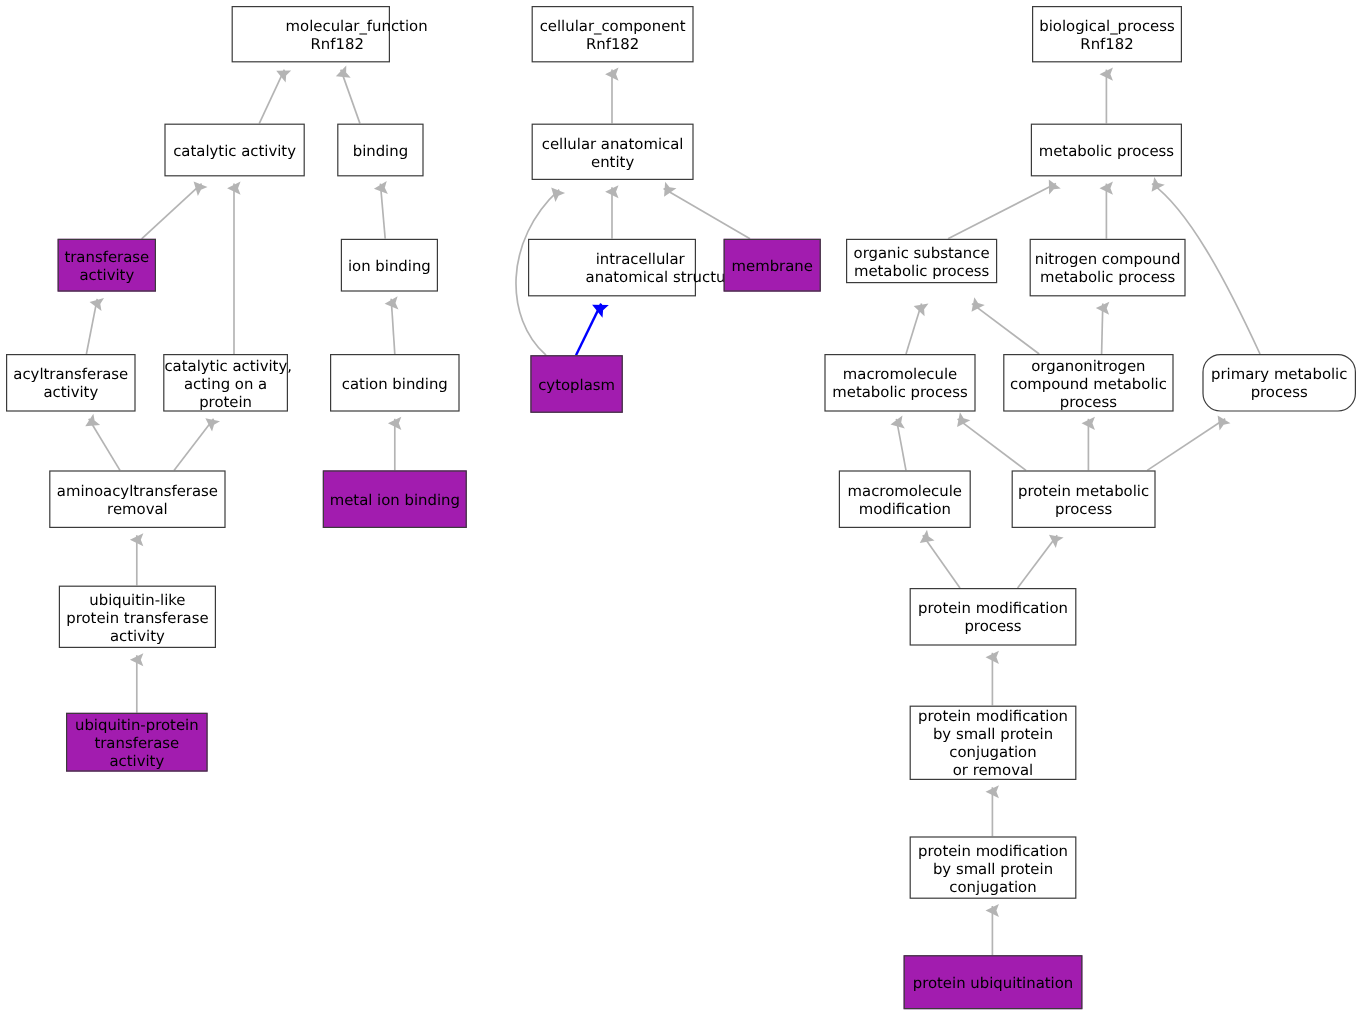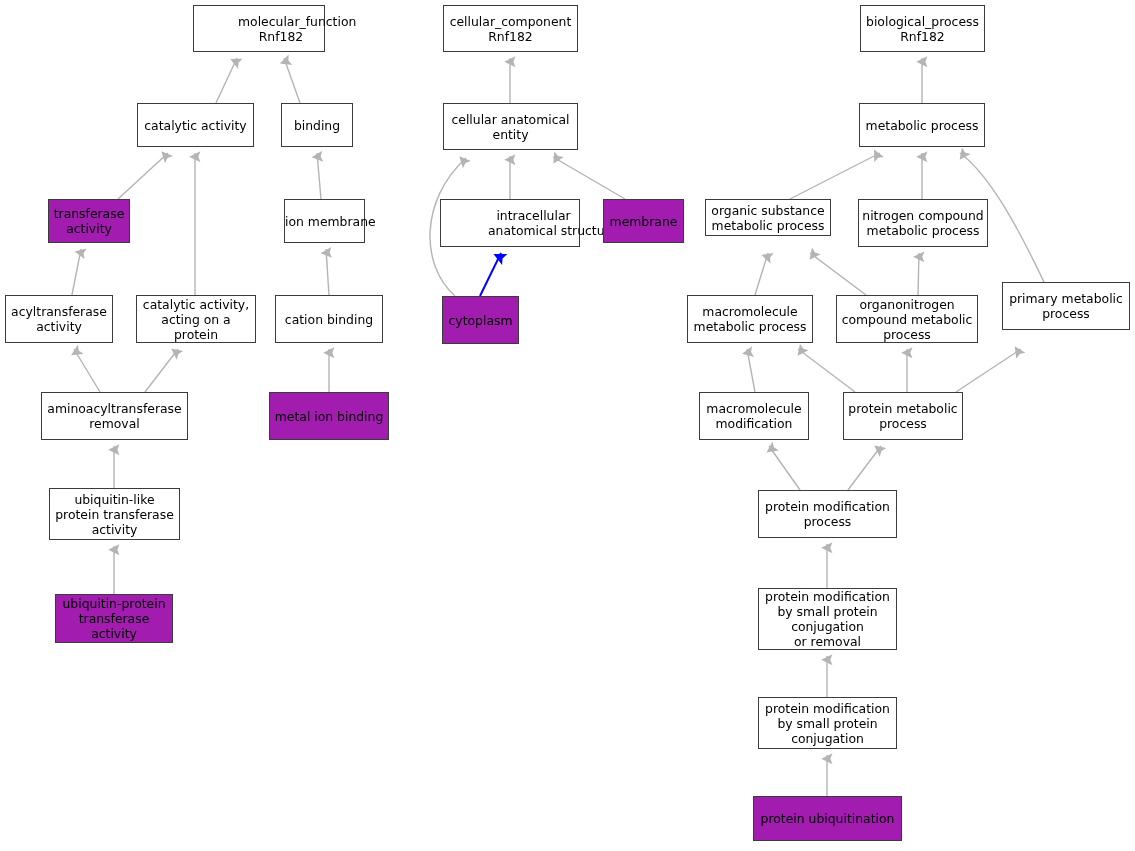--- a/index.html
+++ b/index.html
@@ -103,24 +103,24 @@
       </g>
   </svg>
 
   <div id="node-layer">
       <div class="go-node" style="left: 193px; top: 5px; width: 132px; height: 47px; padding-left: 44px;"><span class="label">molecular_function
 Rnf182</span></div>
       <div class="go-node" style="left: 137px; top: 103px; width: 117px; height: 44px;"><span class="label">catalytic activity</span></div>
       <div class="go-node" style="left: 281px; top: 103px; width: 72px; height: 44px;"><span class="label">binding</span></div>
       <div class="go-node highlight" style="left: 48px; top: 199px; width: 82px; height: 44px;"><span class="label">transferase
 activity</span></div>
-      <div class="go-node" style="left: 284px; top: 199px; width: 81px; height: 44px;"><span class="label">ion membrane</span></div>
+      <div class="go-node" style="left: 284px; top: 199px; width: 81px; height: 44px;"><span class="label">ion binding</span></div>
       <div class="go-node" style="left: 5px; top: 295px; width: 108px; height: 48px;"><span class="label">acyltransferase
 activity</span></div>
-      <div class="go-node" style="left: 136px; top: 295px; width: 120px; height: 48px;"><span class="label">catalytic activity,
+      <div class="go-node" style="left: 136px; top: 295px; width: 104px; height: 48px;"><span class="label">catalytic activity,
 acting on a
 protein</span></div>
       <div class="go-node" style="left: 275px; top: 295px; width: 108px; height: 48px;"><span class="label">cation binding</span></div>
       <div class="go-node" style="left: 41px; top: 392px; width: 147px; height: 48px;"><span class="label">aminoacyltransferase
 removal</span></div>
       <div class="go-node highlight" style="left: 269px; top: 392px; width: 120px; height: 48px;"><span class="label">metal ion binding</span></div>
       <div class="go-node" style="left: 49px; top: 488px; width: 131px; height: 52px;"><span class="label">ubiquitin-like
 protein transferase
 activity</span></div>
       <div class="go-node highlight" style="left: 55px; top: 594px; width: 118px; height: 49px;"><span class="label">ubiquitin-protein
@@ -139,21 +139,21 @@
       <div class="go-node" style="left: 859px; top: 103px; width: 126px; height: 44px;"><span class="label">metabolic process</span></div>
       <div class="go-node" style="left: 705px; top: 199px; width: 126px; height: 37px;"><span class="label">organic substance
 metabolic process</span></div>
       <div class="go-node" style="left: 858px; top: 199px; width: 130px; height: 48px;"><span class="label">nitrogen compound
 metabolic process</span></div>
       <div class="go-node" style="left: 687px; top: 295px; width: 126px; height: 48px;"><span class="label">macromolecule
 metabolic process</span></div>
       <div class="go-node" style="left: 836px; top: 295px; width: 142px; height: 48px;"><span class="label">organonitrogen
 compound metabolic
 process</span></div>
-      <div class="go-node" style="left: 1002px; top: 282px; width: 128px; height: 48px;"><span class="label">primary metabolic
+      <div class="go-node" style="left: 1002px; top: 295px; width: 128px; height: 48px; border-radius: 15px;"><span class="label">primary metabolic
 process</span></div>
       <div class="go-node" style="left: 699px; top: 392px; width: 110px; height: 48px;"><span class="label">macromolecule
 modification</span></div>
       <div class="go-node" style="left: 843px; top: 392px; width: 120px; height: 48px;"><span class="label">protein metabolic
 process</span></div>
       <div class="go-node" style="left: 758px; top: 490px; width: 139px; height: 48px;"><span class="label">protein modification
 process</span></div>
       <div class="go-node" style="left: 758px; top: 588px; width: 139px; height: 62px;"><span class="label">protein modification
 by small protein
 conjugation

